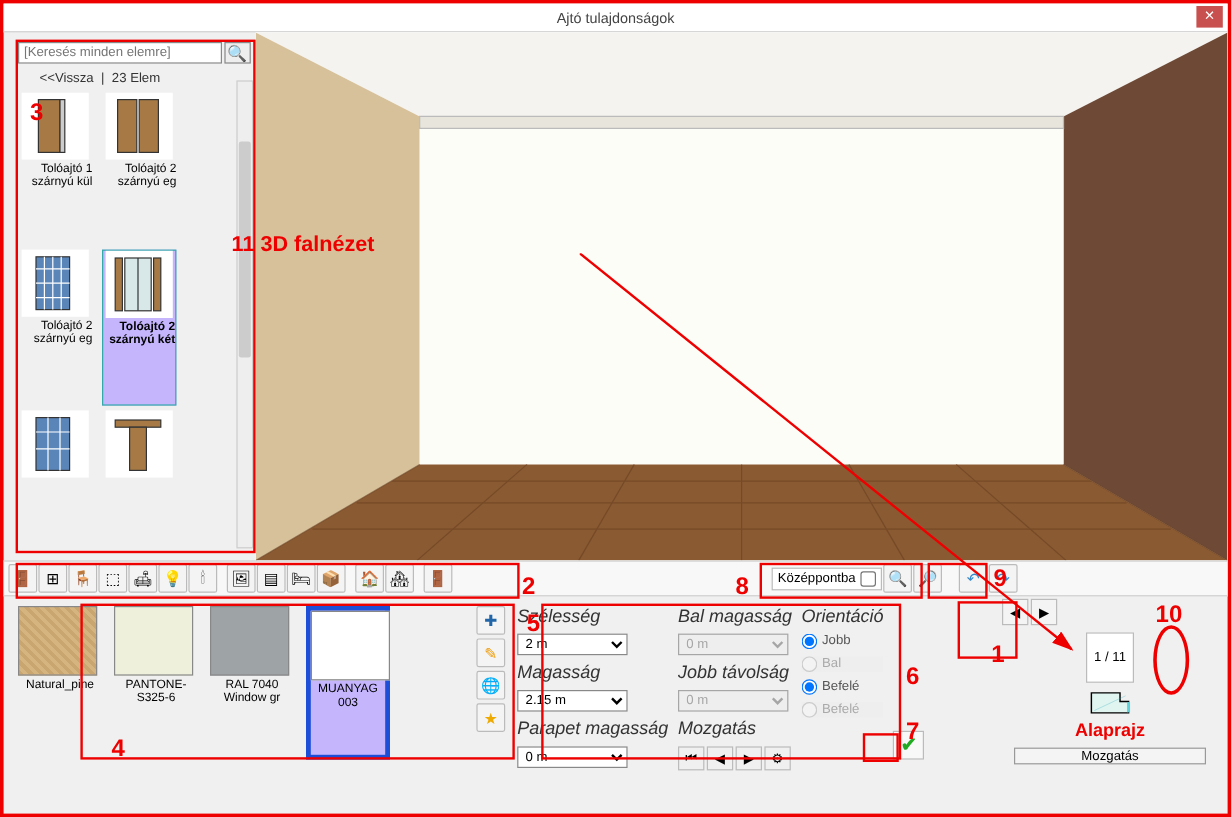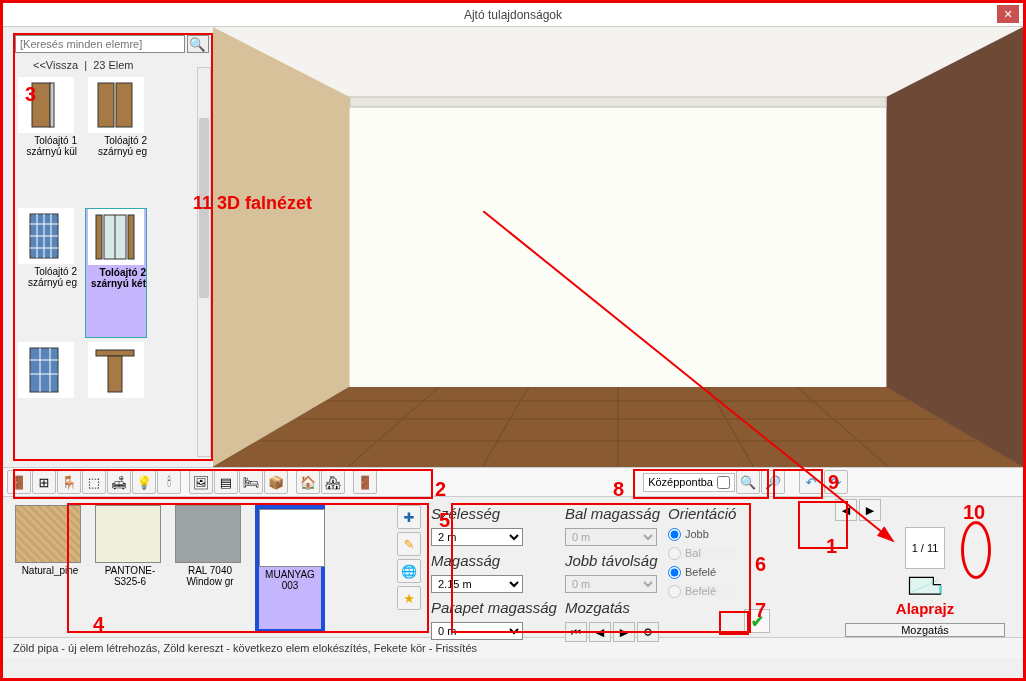--- a/index.html
+++ b/index.html
@@ -295,21 +295,20 @@
       <svg class="floorplan" width="150" height="88" viewBox="0 0 150 88">
         <path d="M 10 10 L 110 10 L 110 40 L 140 40 L 140 80 L 10 80 Z" fill="#e0f4f0" stroke="#000" stroke-width="5"></path>
         <rect x="135" y="42" width="10" height="36" fill="#5dd0d8"></rect>
         <line x1="20" y1="72" x2="130" y2="20" stroke="#2ab" stroke-width="1"></line>
       </svg>
       <div class="alaprajz">Alaprajz</div>
       <button class="closebtn">Mozgatás</button>
     </div>
   </div>
 
-  <div class="statusbar">Zöld pipa - új elem létrehozás, Zöld kereszt - következo elem elokészítés, Fekete kör - Frissítés</div>
 
   <div class="label3d">11 3D falnézet</div>
   <svg class="arrowline" viewBox="0 0 420 340">
     <defs>
         <marker id="ah" markerWidth="10" markerHeight="10" refX="8" refY="3" orient="auto">
           <path d="M0,0 L0,6 L9,3 z" fill="#e00"></path>
         </marker>
       </defs>
     <line x1="0" y1="0" x2="410" y2="330" stroke="#e00" stroke-width="2" marker-end="url(#ah)"></line>
   </svg>

